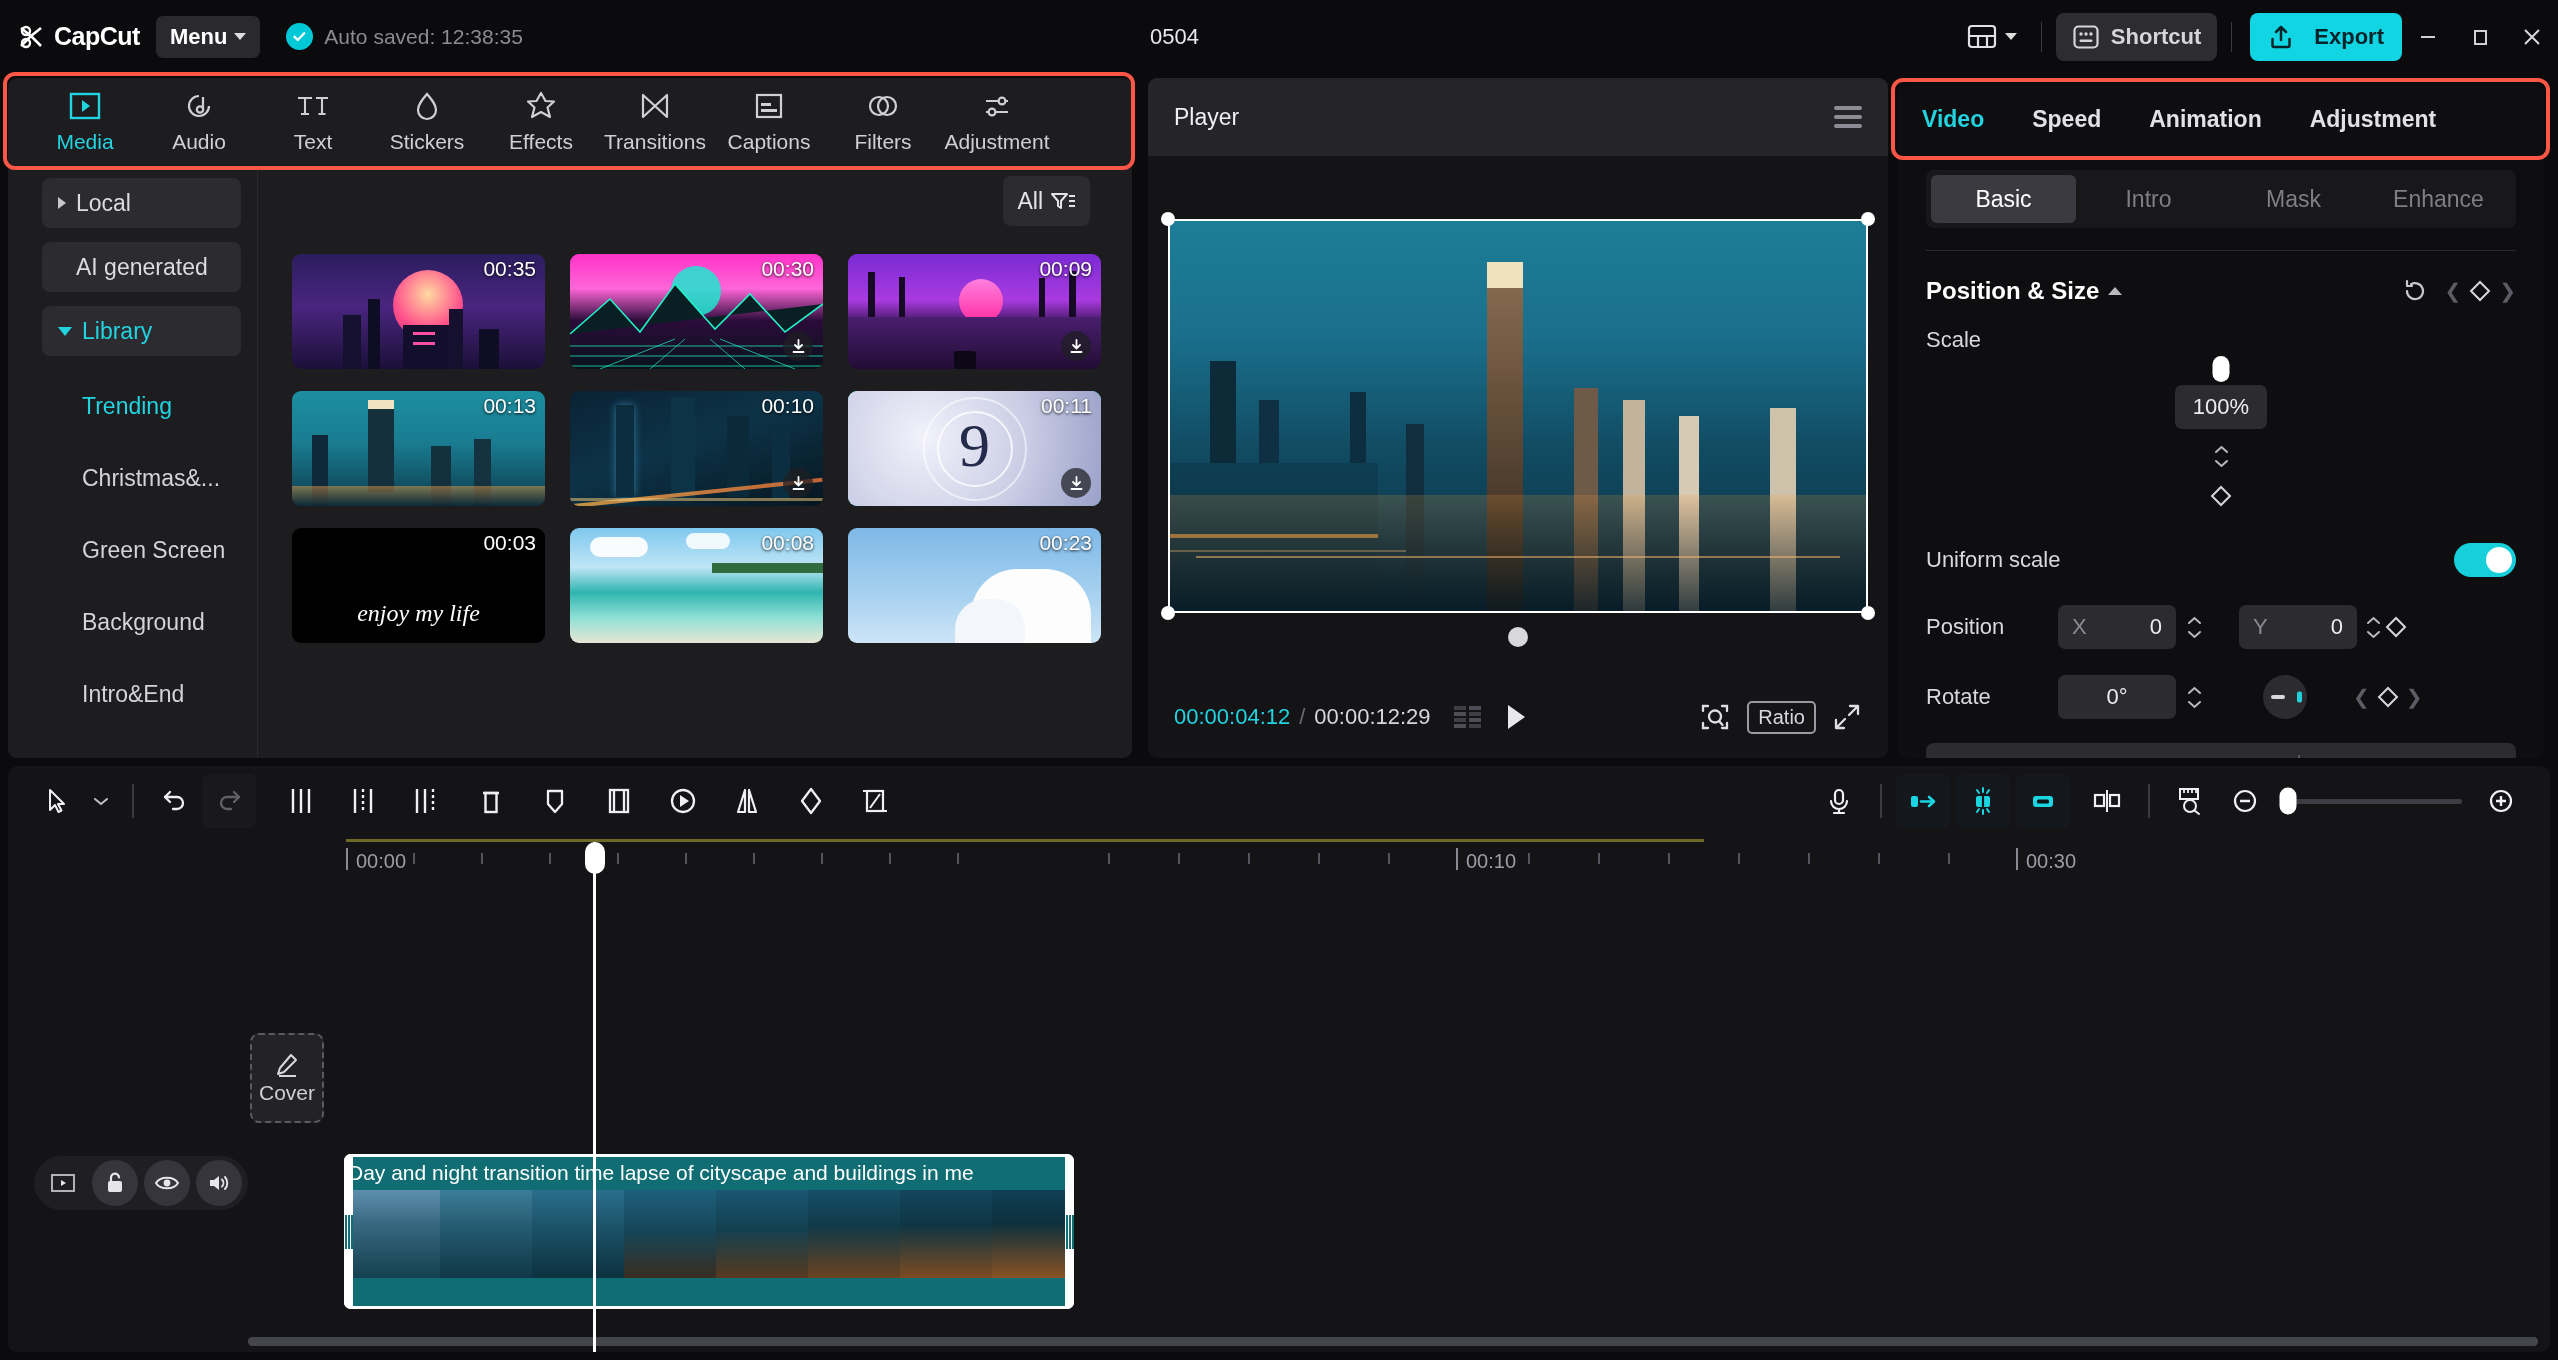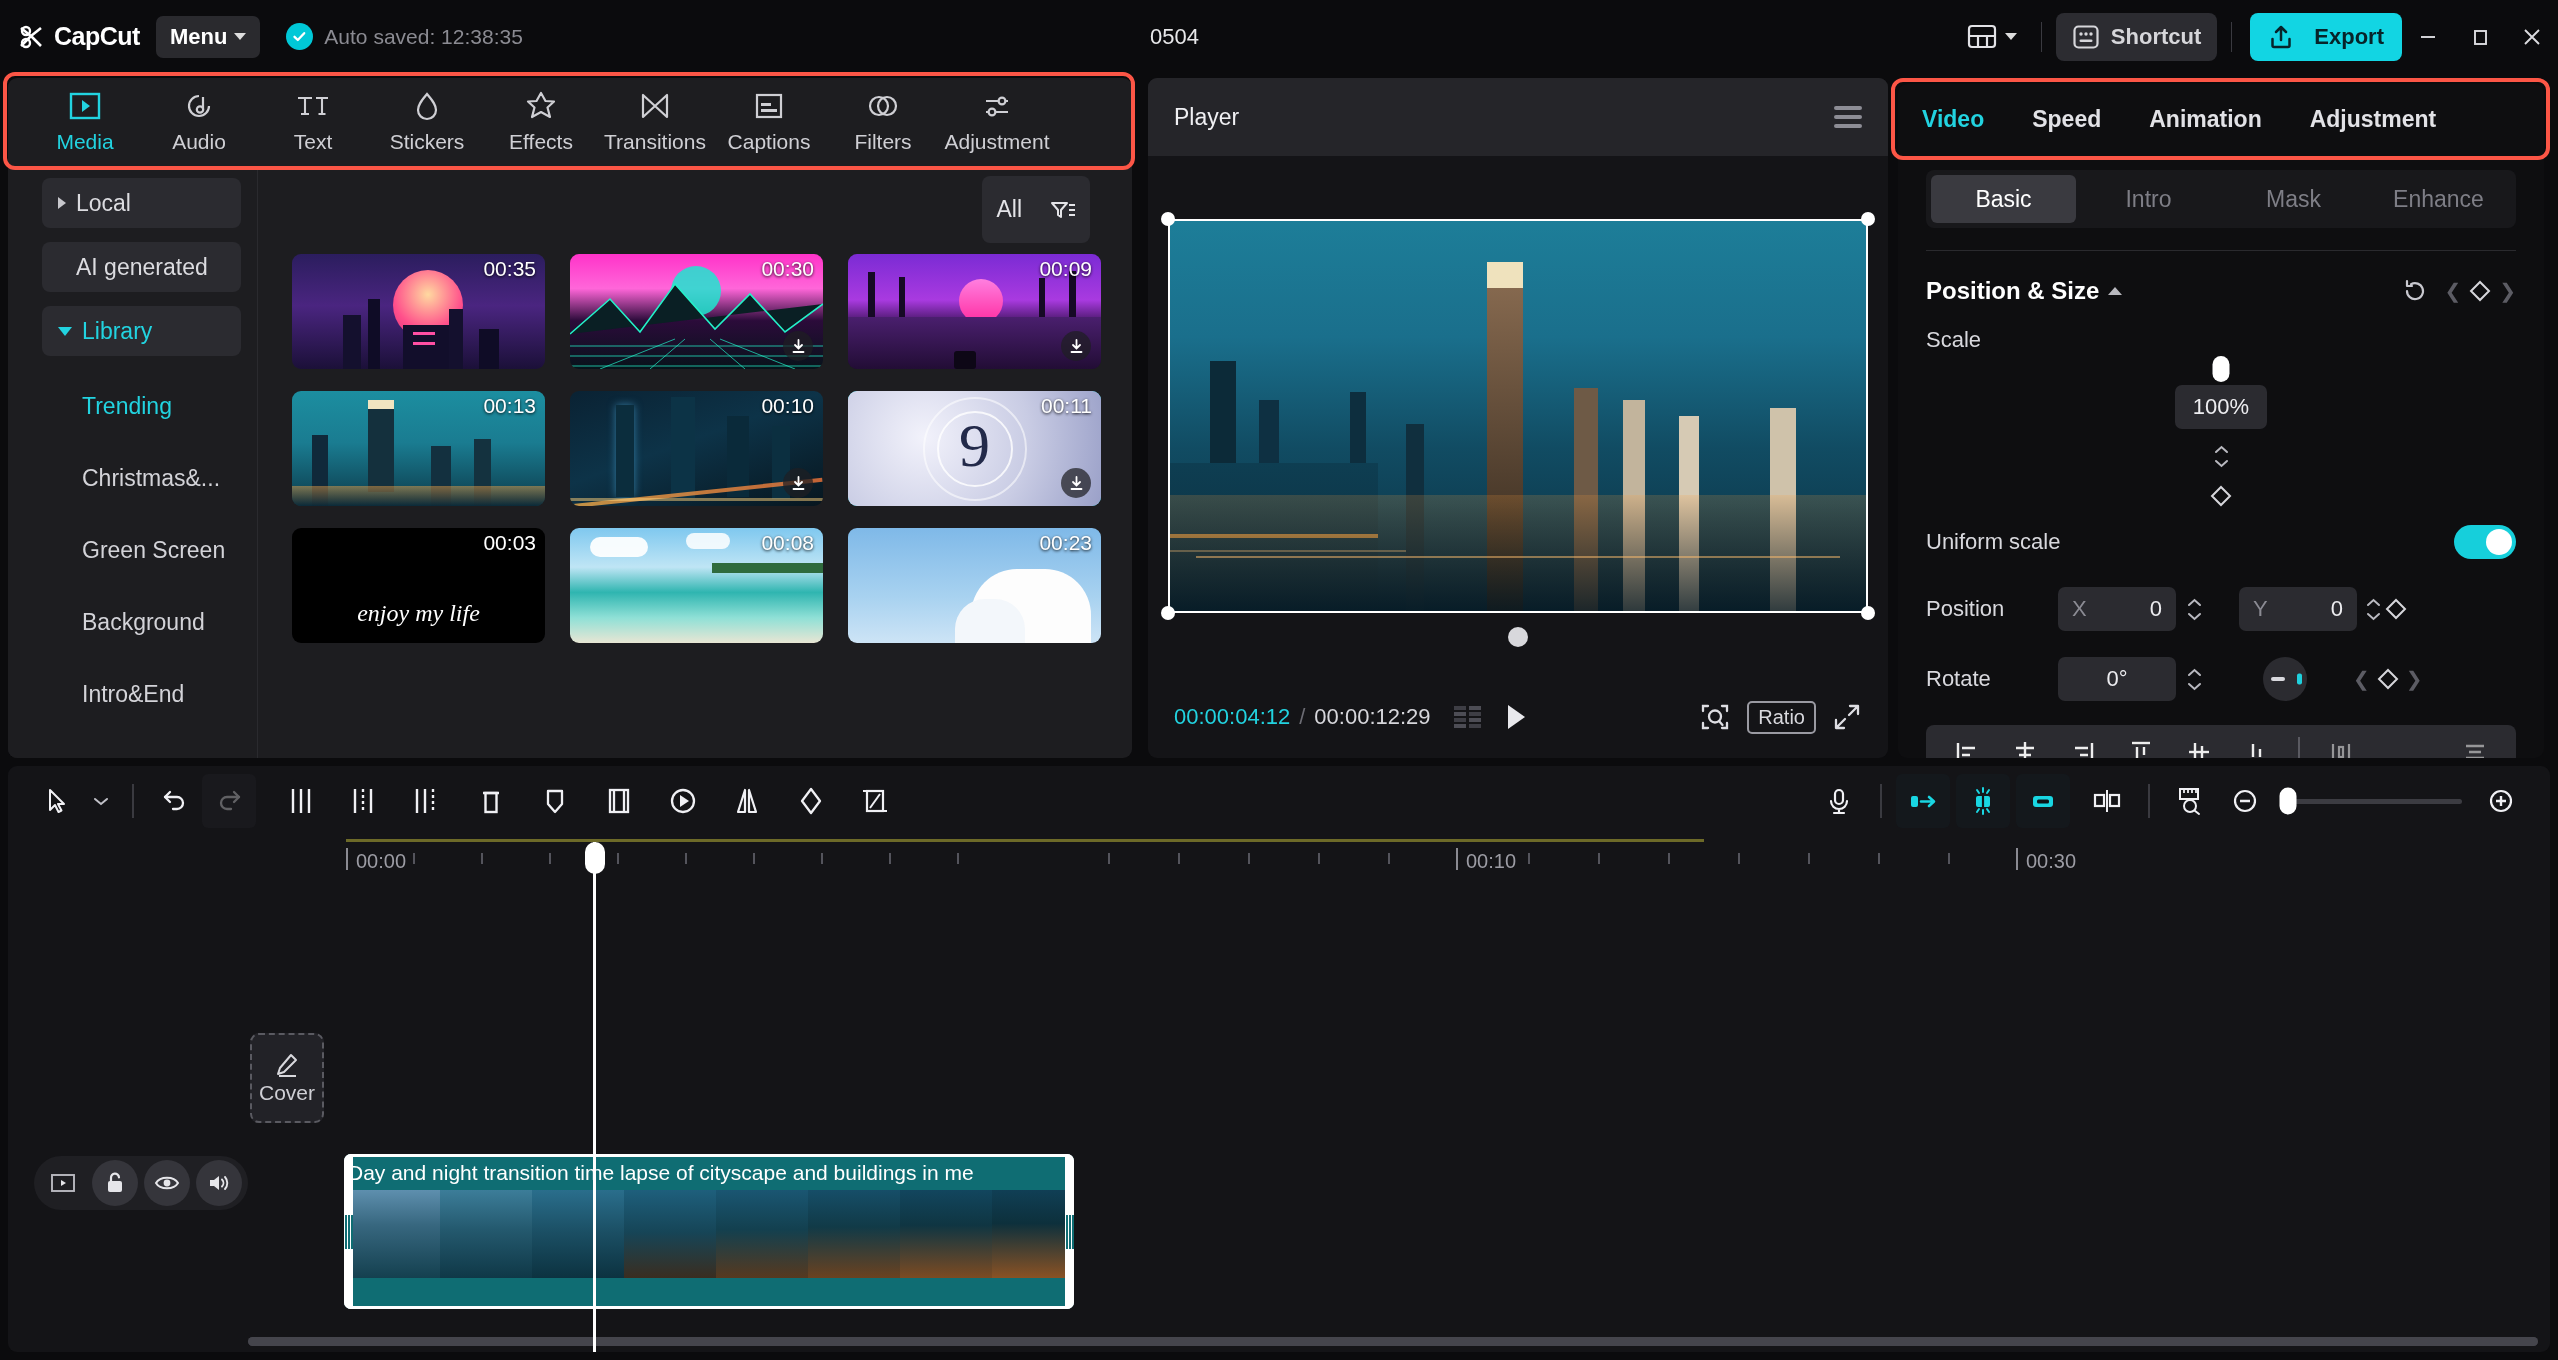--- a/index.html
+++ b/index.html
@@ -81,23 +81,23 @@
   .tri-r { width: 0;height:0;border-top:6px solid transparent;border-bottom:6px solid transparent;border-left:8px solid #c7c7cc; }
   .tri-d { width: 0;height:0;border-left:7px solid transparent;border-right:7px solid transparent;border-top:9px solid #22d3e0; }
   .side-sub {
     margin: 0 0 0 74px; height: 72px; display: flex; align-items: center;
     font-size: 23px; color: #d3d3d8; cursor: pointer;
   }
   .side-sub.sel { color: #22d3e0; }
 
   .lp-main { flex: 1; position: relative; padding: 12px 0 0 22px; }
   .filter-btn {
-    position: absolute; right: 42px; top: 10px; height: 67px; padding: 0 14px;
+    position: absolute; right: 42px; top: 10px; height: 50px; padding: 0 14px;
     border-radius: 8px; background: #2b2b30; display: flex; align-items: center;
-    gap: 28px; cursor: pointer; font-size: 23px; color: #e4e4e8;
+    gap: 7px; cursor: pointer; font-size: 23px; color: #e4e4e8;
   }
   .grid {
     display: grid; grid-template-columns: repeat(3, 253px); gap: 22px 25px;
     margin-top: 76px; margin-left: 12px;
   }
   .thumb { position: relative; width: 253px; height: 115px; border-radius: 9px; overflow: hidden; cursor: pointer; }
   .thumb .art { position: absolute; inset: 0; }
   .thumb .dur {
     position: absolute; right: 9px; top: 3px; font-size: 21px; color: #fff;
     text-shadow: 0 1px 3px rgba(0,0,0,.9); font-weight: 400;
@@ -732,21 +732,21 @@
             </svg>
         </span>
         <span class="ico-btn">
           <svg width="24" height="24" viewBox="0 0 24 24">
               <path d="M12 3 L21 12 L12 21 L3 12 Z" stroke="#d6d6db" stroke-width="2" fill="none"></path>
             </svg>
         </span>
       </div>
     </div>
 
-    <div class="kv-row" style="margin-top:17px;">
+    <div class="kv-row" style="margin-top:35px;">
       <span class="row-label" style="flex:1;">Uniform scale</span>
       <span class="toggle">
           <span class="dot"></span>
         </span>
     </div>
 
     <div class="kv-row" style="margin-top:28px;">
       <span class="lbl">Position</span>
       <span class="numbox wide">
         <span class="ax">X</span>

